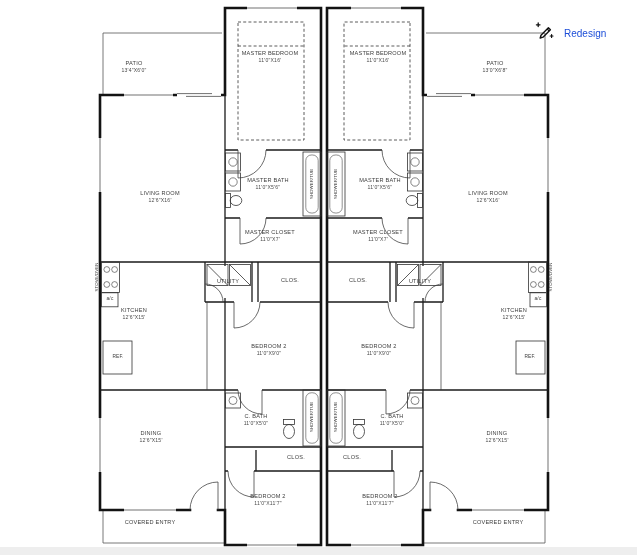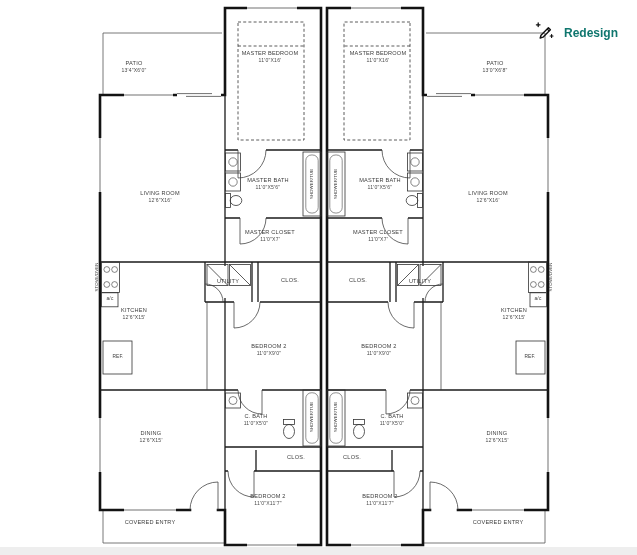--- a/index.html
+++ b/index.html
@@ -14,21 +14,21 @@
     position:absolute;transform:translate(-50%,-50%);
     text-align:center;color:#3d3d3d;font-size:5.6px;line-height:1.3;
     letter-spacing:.2px;white-space:nowrap;
   }
   .lbl .dm{font-size:5.1px;color:#4a4a4a;}
   .vert{transform:translate(-50%,-50%) rotate(-90deg);font-size:4.3px;letter-spacing:.1px;}
   .tinybox{font-size:4.8px;}
   .redesign-btn{
     position:absolute;top:20px;left:533px;display:flex;align-items:center;gap:9px;cursor:pointer;
   }
-  .redesign-label{font-size:12px;font-weight:700;color:#0f766e;}
+  .redesign-label{font-size:10px;font-weight:400;color:#1d4ed8;}
   .bottom-strip{position:absolute;left:0;bottom:0;width:637px;height:8px;background:#eeeeee;}
 </style>
 </head>
 <body>
 
 <div class="plan">
 
   <svg class="plan-svg" width="637" height="555" viewBox="0 0 637 555" xmlns="http://www.w3.org/2000/svg">
     <defs>
       <g id="unit">

